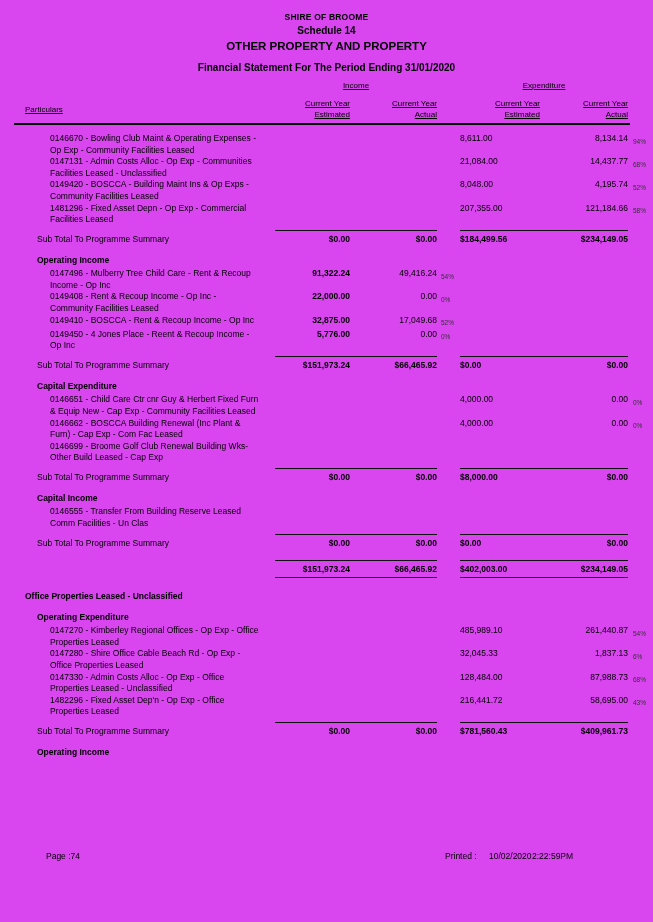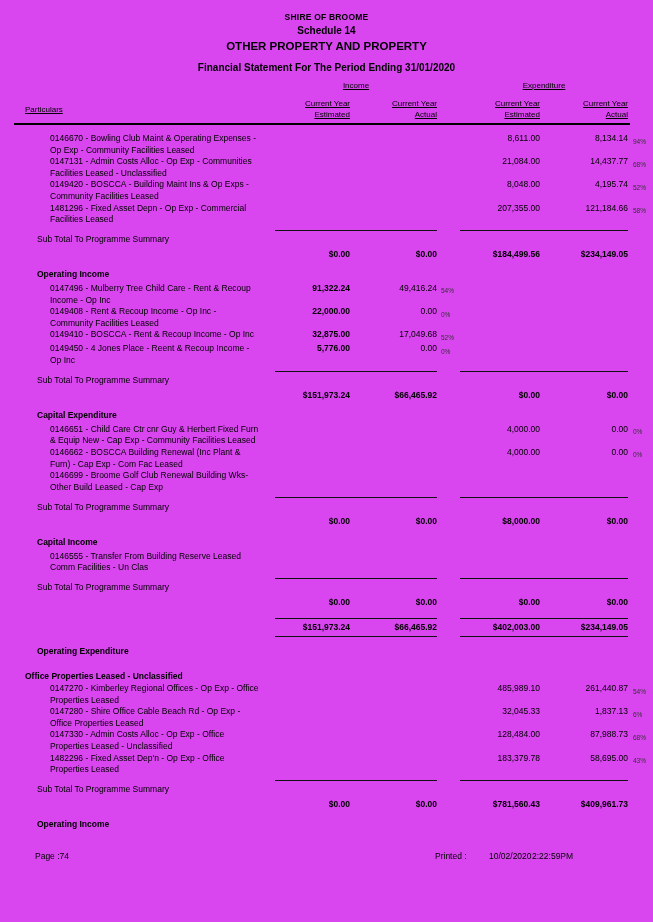--- a/index.html
+++ b/index.html
@@ -33,44 +33,44 @@
     margin-left: 14px; width: 616px; height: 0;
     border-top: 2px solid #000; margin-top: 3px;
   }
 
   .table-body { padding-top: 8px; }
   .row { font-size: 8.5px; line-height: 11.6px; }
   .c-desc { grid-column: 1; padding-left: 36px; padding-right: 14px; }
   .c1 { grid-column: 2; text-align: right; font-weight: bold; }
   .c2 { grid-column: 3; text-align: right; }
   .cp1 { grid-column: 4; font-size: 6.5px; padding-left: 4px; padding-top: 2.5px; color: #333; }
-  .c3 { grid-column: 5; text-align: right; }
+  .c3 { grid-column: 5; }
   .c4 { grid-column: 6; text-align: right; }
   .cp2 { grid-column: 7; font-size: 6.5px; padding-left: 5px; padding-top: 2.5px; color: #333; }
 
   .row-section { margin-top: 9px; margin-bottom: 2px; }
   .row-section .label { grid-column: 1 / 8; padding-left: 23px; font-weight: bold; }
   .row-group { margin-top: 13px; margin-bottom: 1px; }
   .row-group .label { grid-column: 1 / 8; padding-left: 11px; font-weight: bold; }
 
   .row-subtotal { margin-top: 4px; margin-bottom: 5px; }
   .row-subtotal .label { grid-column: 1; padding-left: 23px; padding-top: 4.3px; }
-  .row-subtotal .val { font-weight: bold; border-top: 1.3px solid #111; padding-top: 18px; }
+  .row-subtotal .val { font-weight: bold; border-top: 1.3px solid #111; padding-top: 3px; }
 
   .row-total { margin-top: 10px; margin-bottom: 8px; }
   .row-total .label { grid-column: 1; padding-left: 23px; padding-top: 4.3px; font-weight: bold; }
   .row-total .val {
     font-weight: bold;
     border-top: 1.3px solid #111; border-bottom: 1.3px solid #111;
     padding-top: 3px; padding-bottom: 2px;
   }
 
   .footer { position: absolute; top: 851px; left: 0; width: 100%; font-size: 8.5px; }
-  .footer .page-num      { position: absolute; left: 35px; }
-  .footer .printed-label { position: absolute; left: 435px; }
+  .footer .page-num      { position: absolute; left: 46px; }
+  .footer .printed-label { position: absolute; left: 445px; }
   .footer .printed-date  { position: absolute; left: 489px; }
   .footer .printed-time  { position: absolute; left: 532px; }
 </style>
 </head>
 <body>
 
 <div class="page">
 
   <div class="title-block">
     <div class="org-name">SHIRE OF BROOME</div>
@@ -261,25 +261,25 @@
         <div class="cp2"></div>
       </div>
       <div class="grid row row-total">
         <div class="c1 val">$151,973.24</div>
         <div class="c2 val">$66,465.92</div>
         <div class="cp1"></div>
         <div class="c3 val">$402,003.00</div>
         <div class="c4 val">$234,149.05</div>
         <div class="cp2"></div>
       </div>
-      <div class="grid row row-section">
-        <div class="label">Operating Expenditure</div>
-      </div>
       <div class="grid row row-group">
         <div class="label">Office Properties Leased - Unclassified</div>
+      </div>
+      <div class="grid row row-section">
+        <div class="label">Operating Expenditure</div>
       </div>
       <div class="grid row row-account">
         <div class="c-desc">0147270 - Kimberley Regional Offices - Op Exp - Office Properties Leased</div>
         <div class="c1"></div>
         <div class="c2"></div>
         <div class="cp1"></div>
         <div class="c3">485,989.10</div>
         <div class="c4">261,440.87</div>
         <div class="cp2">54%</div>
       </div>
@@ -299,21 +299,21 @@
         <div class="cp1"></div>
         <div class="c3">128,484.00</div>
         <div class="c4">87,988.73</div>
         <div class="cp2">68%</div>
       </div>
       <div class="grid row row-account">
         <div class="c-desc">1482296 - Fixed Asset Dep'n - Op Exp - Office Properties Leased</div>
         <div class="c1"></div>
         <div class="c2"></div>
         <div class="cp1"></div>
-        <div class="c3">183,379.78</div>
+        <div class="c3">216,441.72</div>
         <div class="c4">58,695.00</div>
         <div class="cp2">43%</div>
       </div>
       <div class="grid row row-subtotal">
         <div class="label">Sub Total To Programme Summary</div>
         <div class="c1 val">$0.00</div>
         <div class="c2 val">$0.00</div>
         <div class="cp1"></div>
         <div class="c3 val">$781,560.43</div>
         <div class="c4 val">$409,961.73</div>

